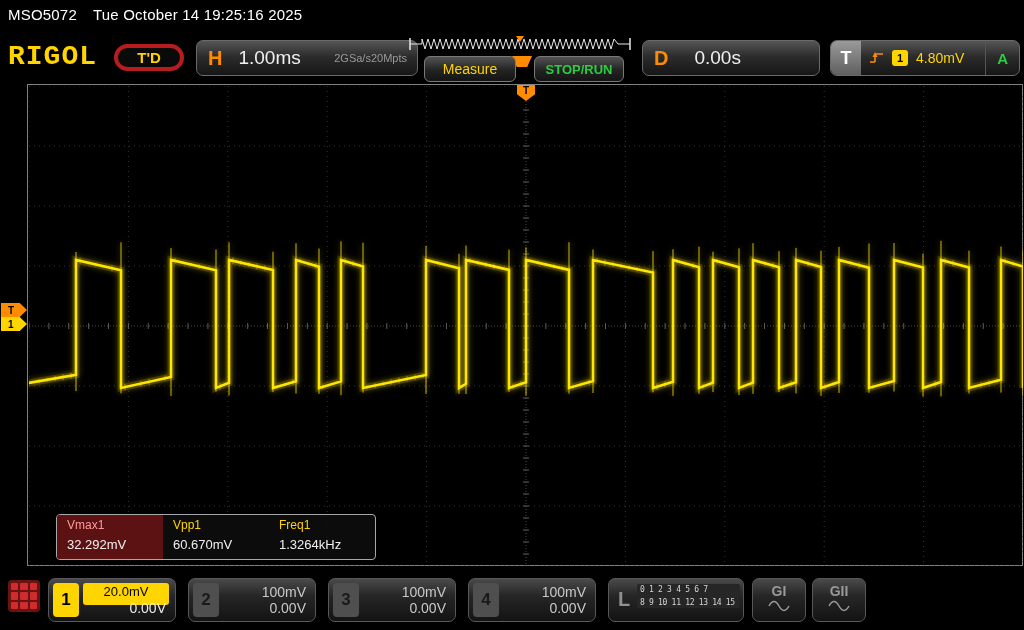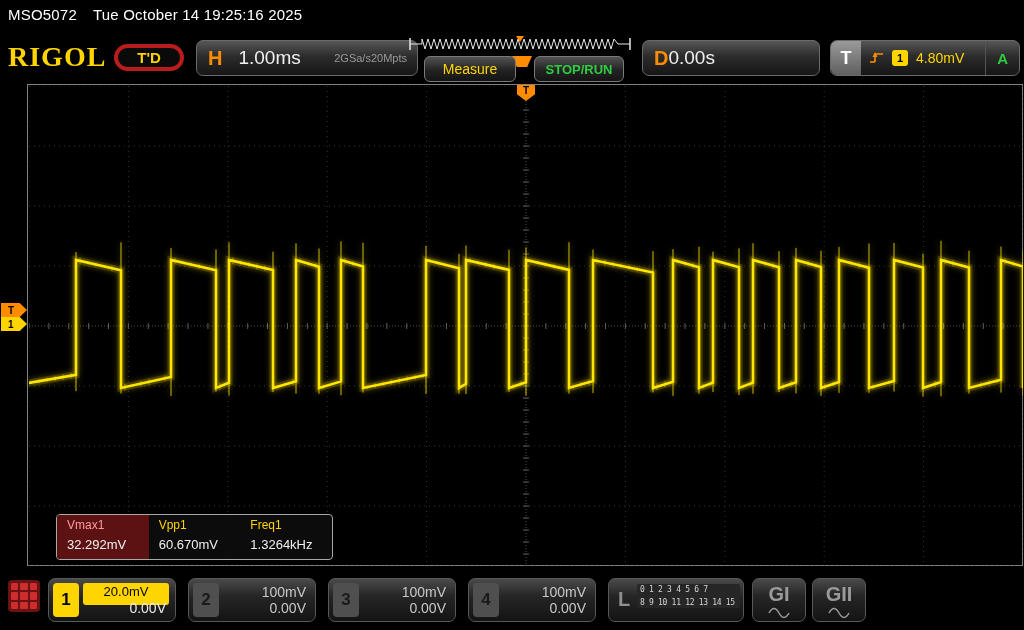--- a/index.html
+++ b/index.html
@@ -6,29 +6,29 @@
   html,body{background:#000;}
   body{font-family:"Liberation Sans",sans-serif;}
   .screen{position:relative;width:1024px;height:630px;background:#000;overflow:hidden;}
 
   
   .topbar{position:absolute;left:8px;top:6px;color:#fff;font-size:15px;letter-spacing:.2px;}
   .topbar .model{margin-right:16px;}
 
   
   .header{position:absolute;left:0;top:32px;width:1024px;height:52px;}
-  .logo{position:absolute;left:8px;top:9px;font-family:Liberation Serif, serif;font-weight:bold;font-size:28px;color:#ffd400;letter-spacing:1px;}
+  .logo{position:absolute;left:8px;top:9px;font-family:Liberation Mono, monospace;font-weight:bold;font-size:28px;color:#ffd400;letter-spacing:1px;}
   .pill{position:absolute;left:114px;top:12px;width:70px;height:27px;border:4px solid #b91c1c;border-radius:14px;background:#0a0a0a;color:#ffd400;font-weight:bold;font-size:15px;display:flex;align-items:center;justify-content:center;}
   .hbox{position:absolute;border-radius:7px;background:linear-gradient(#565656 0%,#2c2c2c 45%,#161616 100%);border:1px solid #6a6a6a;display:flex;align-items:center;}
   #h-group{left:196px;top:8px;width:222px;height:36px;}
   .h-letter,.d-letter{color:#ff8c00;font-size:20px;font-weight:bold;margin-left:11px;}
   .tb{color:#f0f0f0;font-size:19px;margin-left:16px;}
   .rates{display:flex;flex-direction:row;align-items:flex-end;margin-left:auto;margin-right:10px;color:#9a9a9a;font-size:11px;line-height:13px;}
   #d-group{left:642px;top:8px;width:178px;height:36px;}
-  .delay{color:#f0f0f0;font-size:19px;}
+  .delay{color:#f0f0f0;font-size:19px;margin-left:26px;}
   #t-group{left:830px;top:8px;width:190px;height:36px;}
   .t-square{width:30px;height:100%;background:linear-gradient(#9a9a9a,#5f5f5f);color:#fff;font-weight:bold;font-size:18px;display:flex;align-items:center;justify-content:center;border-radius:6px 0 0 6px;}
   .trig-icon{margin-left:8px;}
   .trig-ch-badge{width:16px;height:16px;background:#ffd500;color:#000;font-size:11px;font-weight:bold;border-radius:3px;display:flex;align-items:center;justify-content:center;margin-left:7px;}
   .trig-level{color:#ffd500;font-size:14px;margin-left:8px;}
   .trig-mode{margin-left:auto;height:100%;display:flex;align-items:center;padding:0 11px;border-left:1px solid #555;color:#2ecc40;font-weight:bold;font-size:15px;}
   .strip-wrap{position:absolute;left:408px;top:4px;width:224px;height:16px;}
   .btn{position:absolute;border-radius:6px;background:linear-gradient(#525252,#232323 55%,#141414);border:1px solid #7a7a7a;display:flex;align-items:center;justify-content:center;}
   #measure-btn{left:424px;top:24px;width:92px;height:26px;color:#ffd500;font-size:14px;}
   #stoprun-btn{left:534px;top:24px;width:90px;height:26px;color:#2ecc40;font-size:13px;font-weight:bold;}
@@ -37,21 +37,21 @@
   
   .graticule{position:absolute;left:27px;top:84px;width:996px;height:482px;border:1px solid #828282;background:#000;}
   .graticule svg{position:absolute;left:0;top:0;}
   #wave-svg{filter:drop-shadow(0 0 3px rgba(255,225,0,.55));}
   .trig-top-marker{position:absolute;left:489px;top:0;width:18px;height:16px;background:#ff8c00;clip-path:polygon(0 0,100% 0,100% 58%,50% 100%,0 58%);color:#000;font-size:10px;font-weight:bold;display:flex;justify-content:center;line-height:11px;}
   .edge-marker{position:absolute;left:1px;width:26px;height:14px;color:#000;font-size:10px;font-weight:bold;display:flex;align-items:center;padding-left:7px;clip-path:polygon(0 0,72% 0,100% 50%,72% 100%,0 100%);}
   #trig-left{top:303px;background:#ff8c00;}
   #ch1-left{top:317px;background:#ffd500;}
 
   
-  .meas-panel{position:absolute;left:28px;top:429px;width:277px;height:46px;background:rgba(14,14,14,.88);border:1px solid #a8a8a8;border-radius:4px;display:flex;box-shadow:0 0 0 2px rgba(0,0,0,.7);}
+  .meas-panel{position:absolute;left:28px;top:429px;width:320px;height:46px;background:rgba(14,14,14,.88);border:1px solid #a8a8a8;border-radius:4px;display:flex;box-shadow:0 0 0 2px rgba(0,0,0,.7);}
   .meas-col{flex:1;display:flex;flex-direction:column;}
   .meas-col.hl{background:#5c1212;border-radius:3px 0 0 3px;}
   .meas-label{height:19px;padding:3px 0 0 10px;font-size:12px;color:#ffd500;}
   .hl .meas-label{color:#ff9a9a;}
   .meas-value{padding:3px 12px 0 10px;font-size:13px;color:#f0f0f0;}
 
   
   .bottombar{position:absolute;left:0;top:566px;width:1024px;height:64px;background:#000;}
   .menu-icon{position:absolute;left:8px;top:14px;width:32px;height:32px;background:#6b1212;border-radius:4px;display:grid;grid-template-columns:repeat(3,1fr);grid-template-rows:repeat(3,1fr);gap:2px;padding:3px;}
   .menu-icon span{background:#cf2d2d;border-radius:1px;}
@@ -63,21 +63,21 @@
   .ch-scale{position:absolute;right:9px;top:5px;font-size:14px;color:#c8c8c8;}
   .chbox.active .ch-scale{left:34px;right:6px;top:4px;height:22px;background:#ffd500;color:#000;border-radius:3px;text-align:center;font-size:13px;line-height:18px;}
   .ch-offset{position:absolute;right:9px;bottom:5px;font-size:14px;color:#c8c8c8;}
   .chbox.active .ch-offset{color:#ececec;}
   .lbox{left:608px;width:136px;}
   .l-letter{position:absolute;left:9px;top:9px;font-size:20px;font-weight:bold;color:#8f8f8f;}
   .l-digits{position:absolute;left:28px;top:5px;right:3px;}
   .l-digits div{font-family:"DejaVu Sans Mono",monospace;font-size:8px;letter-spacing:-.3px;color:#d5d5d5;background:#262626;border-radius:2px;padding:1px 3px;margin-bottom:2px;white-space:nowrap;overflow:hidden;}
   .genbox{width:54px;display:flex;flex-direction:column;align-items:center;}
   #gen1{left:752px;}#gen2{left:812px;}
-  .gen-label{margin-top:4px;font-size:20px;font-weight:bold;color:#9a9a9a;}
+  .gen-label{margin-top:4px;font-size:14px;font-weight:bold;color:#9a9a9a;}
   .right-status{position:absolute;right:10px;top:24px;display:flex;align-items:center;gap:8px;margin-top:44px;}
   .clock{color:#fff;font-size:13px;}
 </style>
 </head>
 <body>
 
 <div class="screen">
 
   <div class="topbar">
     <span class="model">MSO5072</span><span>Tue October 14 19:25:16 2025</span>

